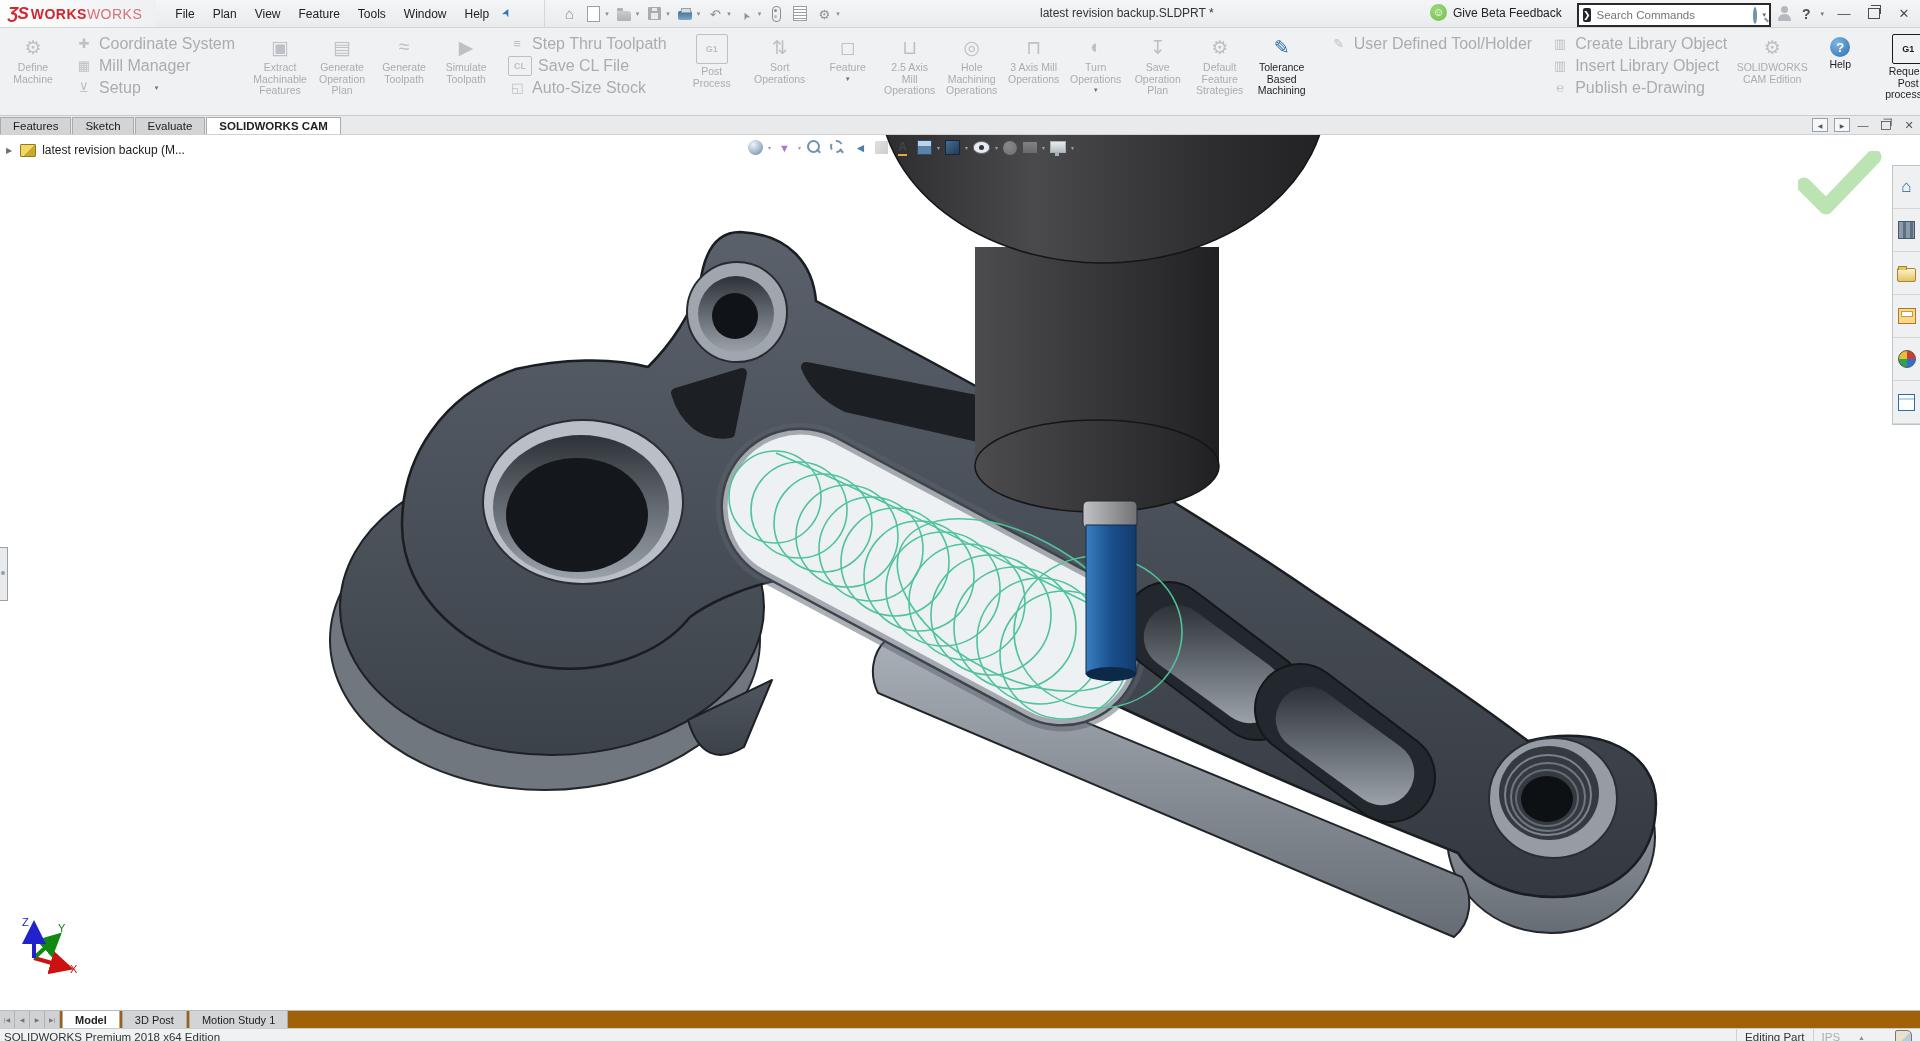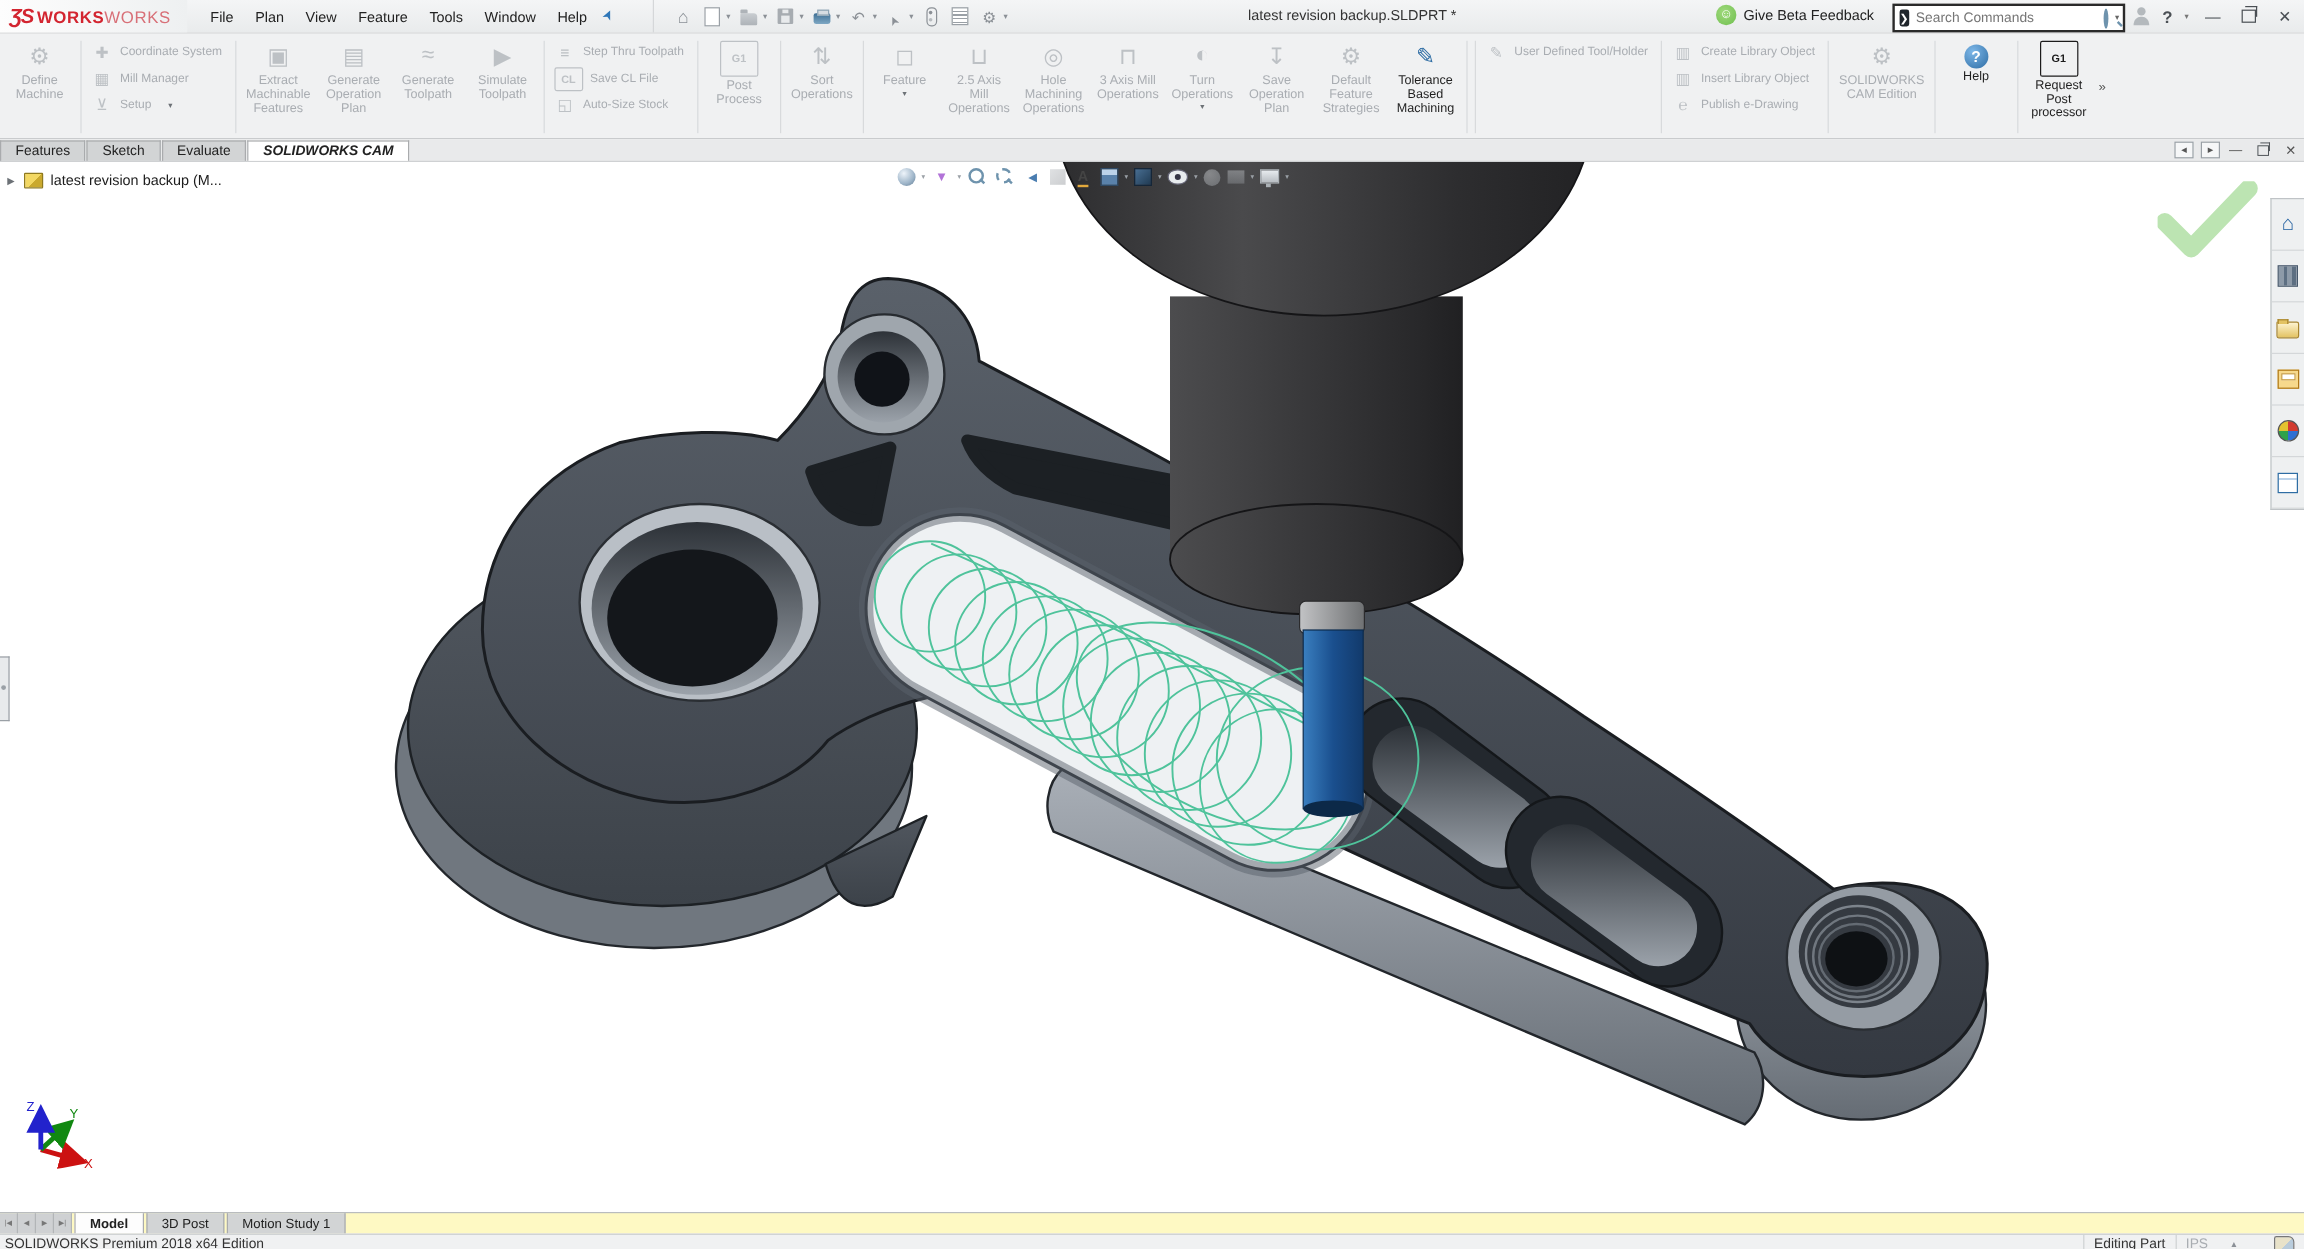--- a/index.html
+++ b/index.html
@@ -61,34 +61,34 @@
   .rsep{width:1px;background:#d8dadc;margin:4px 3px;}
   .rlg{display:flex;flex-direction:column;align-items:center;justify-content:flex-start;padding:4px 5px 1px;min-width:52px;border-radius:2px;}
   .ric{width:26px;height:26px;display:flex;align-items:center;justify-content:center;font-size:19px;color:#2e6da4;margin-bottom:2px;}
   .rlbl{font-size:10.5px;line-height:11.5px;text-align:center;white-space:pre-line;color:#1f1f1f;}
   .rddl{font-size:6px;color:#6c7176;margin-top:2px;}
   .dis .rlbl,.dis .rlbls{color:#a9adb2;}
   .dis .ric,.dis .rics{color:#bdc1c5;}
   .rstack{display:flex;flex-direction:column;justify-content:flex-start;padding:3px 2px;gap:1px;}
   .rsm{display:flex;align-items:center;height:21px;padding:0 6px 0 3px;border-radius:2px;}
   .rics{width:18px;height:16px;display:flex;align-items:center;justify-content:center;font-size:13px;color:#2e6da4;margin-right:6px;}
-  .rlbls{font-size:10px;color:#1f1f1f;white-space:nowrap;}
+  .rlbls{font-size:16px;color:#1f1f1f;white-space:nowrap;}
   .rdds{font-size:7px;color:#6c7176;margin-left:14px;}
   .ric-post-process,.ric-request-post-processor,.ric-save-cl-file{font-size:9px;font-weight:bold;border:1px solid currentColor;padding:1px 2px;border-radius:2px;}
   .ric-request-post-processor{color:#1c1c1c !important;}
   .ric-help{background:radial-gradient(circle at 35% 30%,#7db7e8,#2e6da4);color:#fff !important;border-radius:50%;width:20px;height:20px;font-size:13px;font-weight:bold;margin-top:3px;}
   .winic{width:15px;height:12px;border:1px solid #2e6da4;background:#ddeafa;position:relative;display:inline-block;}
   .winic::before{content:"";position:absolute;left:0;top:0;right:0;height:3px;background:#2e6da4;}
   .winic.gray{border-color:#a9adb2;background:#e9ebed;}
   .winic.gray::before{background:#a9adb2;}
   .roverflow{align-self:center;margin-left:2px;font-size:11px;color:#555;}
   
   .tabrow{height:18px;background:#e9eaeb;display:flex;align-items:flex-end;position:relative;border-bottom:1px solid #cfd1d3;}
   .ctab{font-size:11.5px;padding:2px 12px 2px;background:#d2d4d5;border:1px solid #a9abad;border-bottom:none;margin-right:1px;color:#222;}
-  .ctab.active{background:#fff;font-weight:bold;font-style:italic;}
+  .ctab.active{background:#fff;font-weight:bold;}
   .docctl{position:absolute;right:4px;top:2px;display:flex;align-items:center;gap:6px;}
   .paneb{width:14px;height:12px;border:1px solid #9aa0a6;background:#f6f7f8;font-size:6px;color:#555;display:flex;align-items:center;justify-content:center;}
   .docctl .winbtn{font-size:11px;width:14px;color:#555;}
   .docctl .win-restore{transform:scale(.8);}
   
   .viewport{position:relative;height:875px;background:#fff;overflow:hidden;}
   .tree{position:absolute;left:6px;top:8px;display:flex;align-items:center;font-size:12px;color:#1c1c1c;z-index:5;}
   .tree .arrow{color:#6c7176;font-size:8px;margin-right:8px;}
   .tree .part-ic{width:14px;height:11px;background:linear-gradient(135deg,#f3d863 55%,#caa92e 55%);border:1px solid #8f7a1e;margin-right:6px;border-radius:1px;}
   .headsup{position:absolute;left:745px;top:2px;display:flex;align-items:center;z-index:6;}
@@ -122,21 +122,21 @@
   .tp-file-explorer{width:17px;height:12px;background:linear-gradient(#fdf3cf,#e3c363);border:1px solid #a8852e;border-radius:1px 2px 2px 2px;position:relative;margin-top:3px;}
   .tp-file-explorer::before{content:"";position:absolute;left:0;top:-3px;width:7px;height:3px;background:#e3c363;border:1px solid #a8852e;border-bottom:none;}
   .tp-view-palette{width:16px;height:14px;border:1px solid #b07818;background:#f7d98c;position:relative;}
   .tp-view-palette::before{content:"";position:absolute;inset:2px 2px 6px 2px;background:#fff;border:1px solid #c79b3f;}
   .tp-appearances-scenes{width:16px;height:16px;border-radius:50%;background:conic-gradient(#d23b2f 0 25%,#2f6fd2 25% 50%,#2fa24a 50% 75%,#e3c22f 75% 100%);border:1px solid #555;}
   .tp-custom-properties{width:15px;height:15px;border:1px solid #2e6da4;background:linear-gradient(#fff 0 3px,#bcd3ea 3px 5px,#fff 5px);}
   .lsplit{position:absolute;left:0;top:412px;width:7px;height:52px;background:#e8eaec;border:1px solid #9aa0a6;border-left:none;z-index:5;}
   .lsplit::before{content:"";position:absolute;left:1px;top:23px;width:4px;height:4px;border-radius:50%;background:#9aa0a6;}
   .triad{position:absolute;left:18px;bottom:36px;z-index:5;}
   
-  .bottombar{height:17px;background:#fef9c3;display:flex;align-items:stretch;border-top:1px solid #b9bcbe;}
+  .bottombar{height:17px;background:#a16207;display:flex;align-items:stretch;border-top:1px solid #b9bcbe;}
   .navb{width:14px;display:flex;align-items:center;justify-content:center;font-size:6px;color:#777;background:#cfd1d3;border-right:1px solid #b2b5b7;}
   .btab{font-size:11px;padding:1px 12px 0;background:#d2d4d5;border-right:1px solid #a9abad;border-left:1px solid #a9abad;display:flex;align-items:center;color:#222;margin-left:2px;}
   .btab.active{background:#fdfdfd;font-weight:bold;}
   .statusbar{height:16px;background:#f0f1f2;border-top:1px solid #c9cbcd;display:flex;align-items:center;font-size:11.5px;color:#333;position:relative;}
   .statusbar .prod{margin-left:4px;}
   .sb-right{position:absolute;right:0;top:0;height:100%;display:flex;align-items:center;gap:0;}
   .sb-sep{width:1px;height:100%;background:#cfd1d3;margin:0 8px;}
   .sb-units{color:#a9adb2;}
   .sb-up{font-size:7px;color:#8b9096;margin-left:18px;}
   .sb-tag{width:15px;height:13px;background:linear-gradient(135deg,#e8e2c9 55%,#b9ccdc 55%);border:1px solid #777;border-radius:2px 5px 2px 2px;margin:0 8px 0 30px;}

